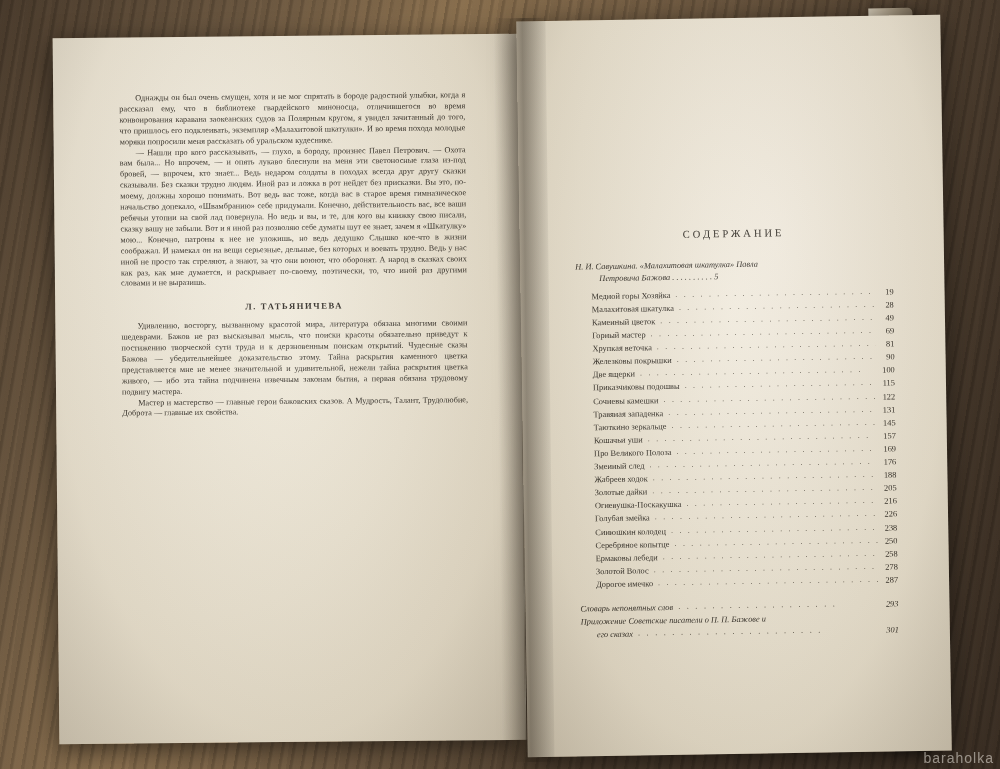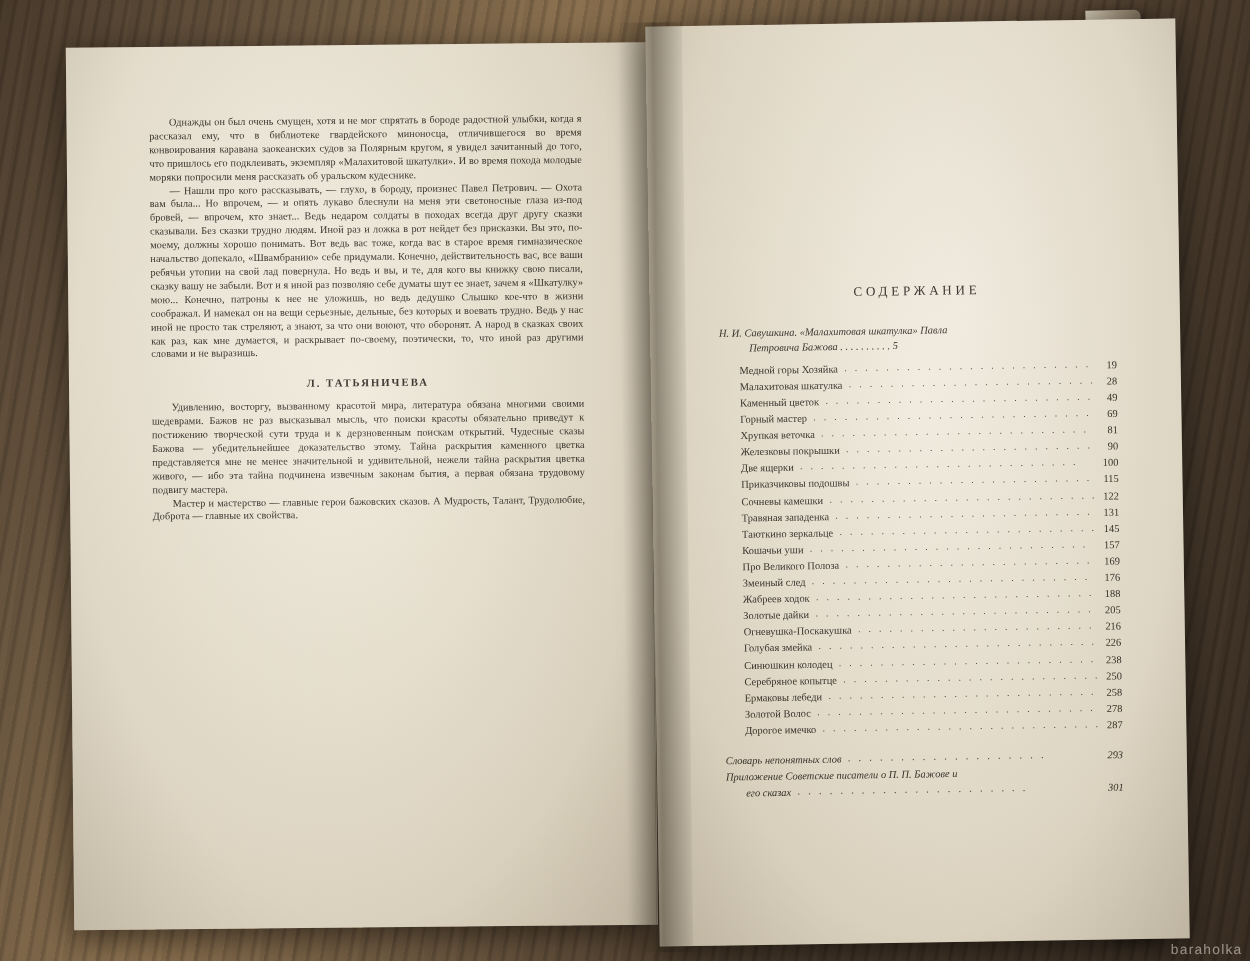--- a/index.html
+++ b/index.html
@@ -205,21 +205,21 @@
     transform: translateY(-1px);
   }
   .toc-tail .row .pg { flex: 0 0 auto; }
 
   
   .watermark {
     position: absolute;
     right: 6px;
     bottom: 3px;
     font-family: "Liberation Sans", sans-serif;
-    font-size: 11px;
+    font-size: 14px;
     color: rgba(235,230,220,0.55);
     letter-spacing: 1px;
   }
 </style>
 </head>
 <body>
 
 <div id="scene">
 
   <div class="cover-edge"></div>

